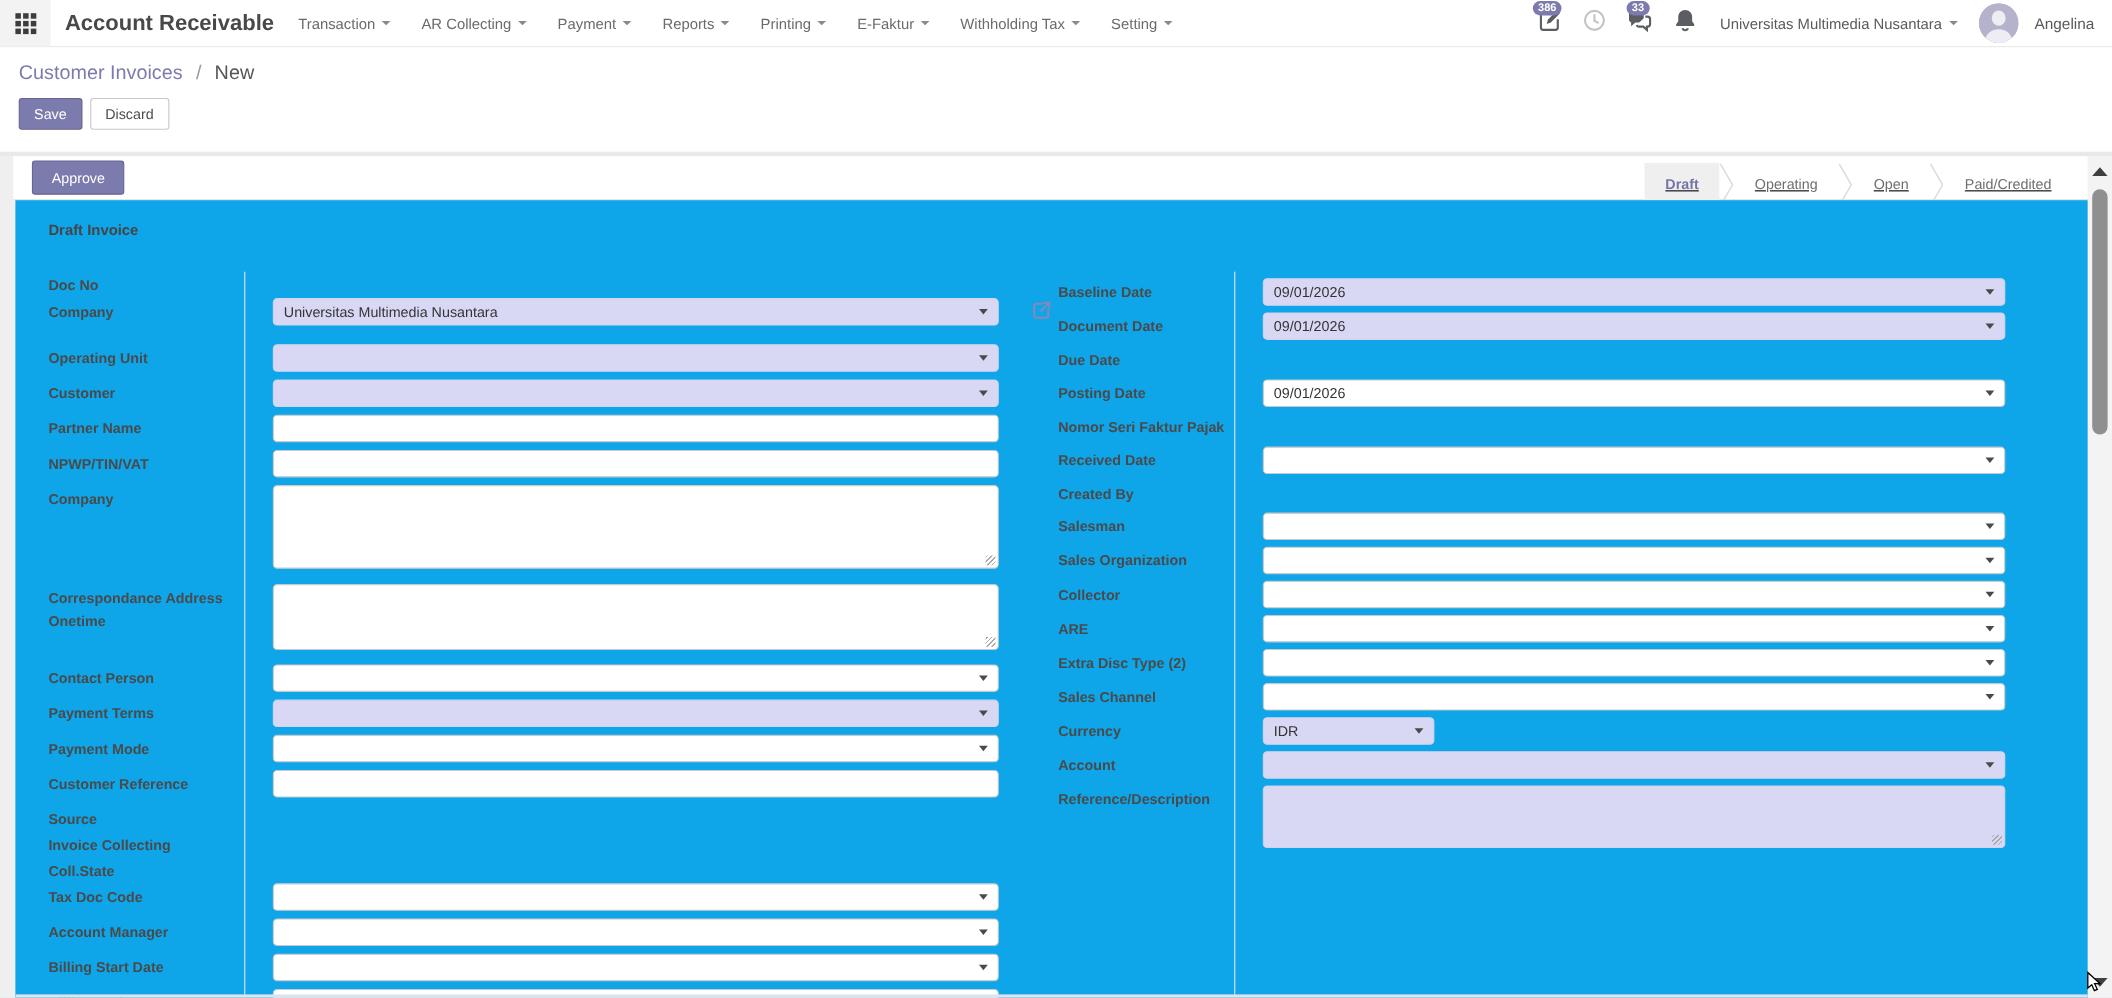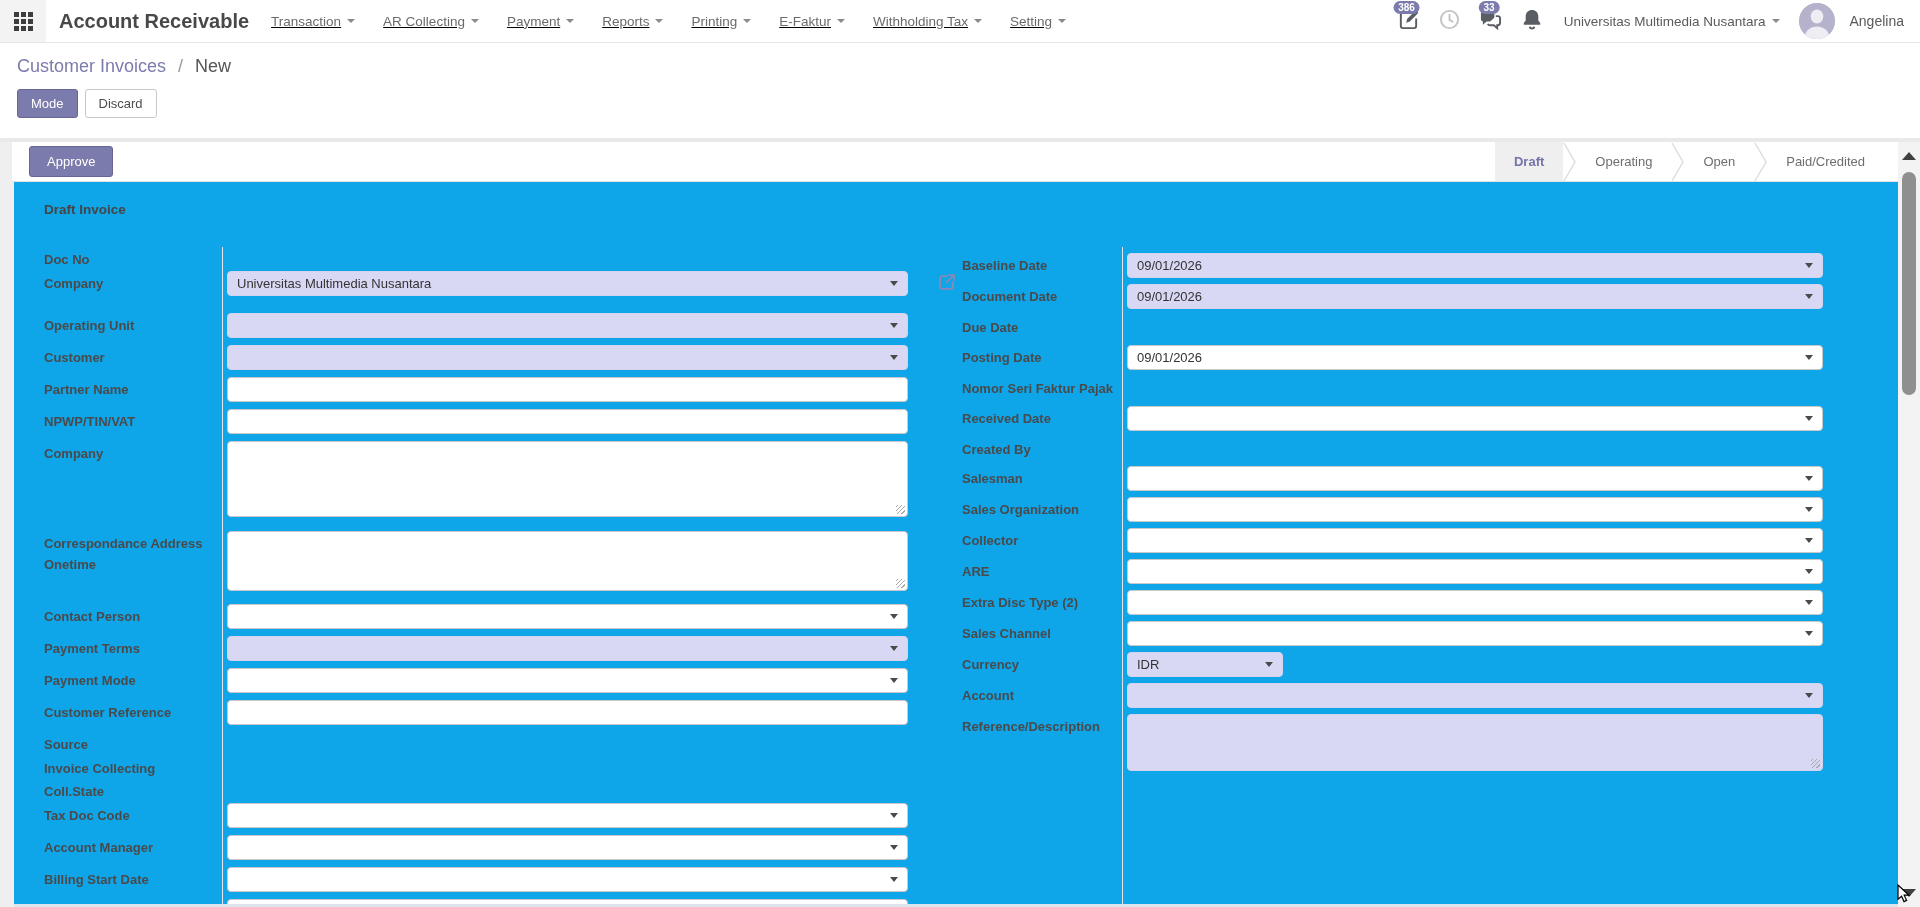--- a/index.html
+++ b/index.html
@@ -8,21 +8,21 @@
   .screen { position:relative; width:1920px; height:907px; }
 
   
   .topbar { position:absolute; top:0; left:0; right:0; height:43px; background:#fff;
     border-bottom:1px solid #e6e6e6; display:flex; align-items:center; }
   .apps-btn { width:46px; height:42px; background:#f3f3f3; display:flex; align-items:center;
     justify-content:center; cursor:pointer; flex:none; }
   .apps-grid { display:grid; grid-template-columns:repeat(3,5px); grid-template-rows:repeat(3,5px); gap:2px; }
   .apps-grid span { background:#3d3d3d; }
   .app-title { font-size:20px; color:#484848; font-weight:600; margin:0 0 0 13px; white-space:nowrap; }
-  .menus { display:flex; align-items:center; margin-left:22px; gap:28px;text-decoration:underline; }
+  .menus { display:flex; align-items:center; margin-left:22px; gap:28px; }
   .menu-item { font-size:13.5px; color:#6b6b6b; white-space:nowrap; cursor:pointer;
     display:flex; align-items:center; }
   .dcaret { width:0; height:0; border-left:4px solid transparent; border-right:4px solid transparent;
     border-top:4px solid #8a8a8a; margin-left:6px; display:inline-block; }
   .systray { margin-left:auto; display:flex; align-items:center; gap:15px; padding-right:10px; }
   .tray-item { position:relative; width:26px; height:26px; display:flex; align-items:center;
     justify-content:center; cursor:pointer; }
   .badge { position:absolute; top:-7px; left:50%; transform:translateX(-58%);
     background:#7c7bad; color:#fff; font-size:10px; font-weight:bold; border-radius:8px;
     padding:1px 5px; line-height:11px; white-space:nowrap; }
@@ -41,21 +41,21 @@
   .btn-row { padding:12px 0 0 17px; display:flex; gap:7px; }
   .btn { font-family:inherit; font-size:13px; border-radius:3px; padding:6px 13px; cursor:pointer; }
   .btn.primary { background:#7c7bad; border:1px solid #666593; color:#fff; }
   .btn.plain { background:#fff; border:1px solid #c8c8c8; color:#4c4c4c; }
   .divider { position:absolute; top:138px; left:0; right:0; height:4px; background:#e9e9e9; }
 
   
   .statusbar { position:absolute; top:142px; left:12px; right:22px; height:40px; background:#fff;
     border-bottom:1px solid #e3e3e3; display:flex; align-items:center; padding:0 14px 0 17px; }
   .btn.approve { padding:7px 17px; }
-  .steps { margin-left:auto; display:flex; align-items:center; height:27px; }
+  .steps { margin-left:auto; display:flex; align-items:flex-start; height:27px;text-decoration:underline; }
   .step { font-size:13px; color:#6e6e6e; line-height:39px; padding:0 19px; cursor:pointer; white-space:nowrap; }
   .step.active { color:#7474a8; background:#efeff0; font-weight:bold; }
   .step-sep { display:block; height:40px; }
 
   
   .form-wrap { position:absolute; top:182px; left:0; right:22px; bottom:0;
     background:#f0eff0; padding-left:14px; }
   .sheet { position:relative; background:#0ea5e9; height:100%; padding:16px 75px 0 16px; overflow:hidden; }
   .sheet h2 { font-size:13.5px; color:#454545; font-weight:bold; margin:4px 0 30px 14px; }
   .cols { display:flex; }
@@ -66,21 +66,21 @@
     width:1px; background:#e4e4e4; }
   .col.left::before { left:192px; }
   .col.right::before { left:168px; }
   .frow { display:flex; align-items:flex-start; margin-bottom:7px; }
   .col.right .frow { margin-bottom:6px; }
   .frow.label-only { min-height:21px; margin-bottom:0; }
   .flabel { flex:none; font-size:13px; font-weight:bold; color:#4a4a4a; line-height:1.6;
     padding-top:3px; padding-left:14px; }
   .col.left .flabel { width:192px; }
   .col.right .flabel { width:168px; padding-left:8px; }
-  .fcell { flex:1; padding-left:5px; position:relative; }
+  .fcell { flex:1; padding-left:26px; position:relative; }
   .finput, .fsel, .ftext { width:100%; background:#fff; border:1px solid #c9c9c9;
     border-radius:4px; font-family:inherit; font-size:13px; color:#333; }
   .finput { height:25px; padding:0 9px; outline:none; }
   .fsel { position:relative; height:25px; cursor:pointer; }
   .fsel .fval { display:block; line-height:23px; padding:0 22px 0 9px; overflow:hidden; white-space:nowrap; }
   .caret { position:absolute; right:9px; top:9px; width:0; height:0;
     border-left:4px solid transparent; border-right:4px solid transparent; border-top:5px solid #4a4a4a; }
   .ftext { position:relative; height:76px; }
   .ftext::after { content:""; position:absolute; right:2px; bottom:2px; width:9px; height:9px;
     background:repeating-linear-gradient(-45deg, transparent 0 2px, #a9a9a9 2px 3px); }
@@ -211,21 +211,21 @@
     </div>
   </header>
 
   <div class="subheader" data-name="control-panel">
     <div class="breadcrumb" data-name="breadcrumb">
       <span class="bc-link" data-name="breadcrumb-parent">Customer Invoices</span>
       <span class="bc-sep" data-name="breadcrumb-separator">/</span>
       <span class="bc-current" data-name="breadcrumb-current">New</span>
     </div>
     <div class="btn-row" data-name="button-row">
-      <button class="btn primary" data-name="save-button">Mode</button>
+      <button class="btn primary" data-name="save-button">Save</button>
       <button class="btn plain" data-name="discard-button">Discard</button>
     </div>
   </div>
   <div class="divider" data-name="divider"></div>
 
   <div class="statusbar" data-name="statusbar">
     <button class="btn primary approve" data-name="approve-button">Approve</button>
     <div class="steps" id="status-steps" data-name="status-pipeline">
         <span class="step active" data-name="status-step-draft">Draft</span>
         <span class="step-sep" data-name="status-step-separator"><svg width="13" height="40" viewBox="0 0 13 40" fill="none">

